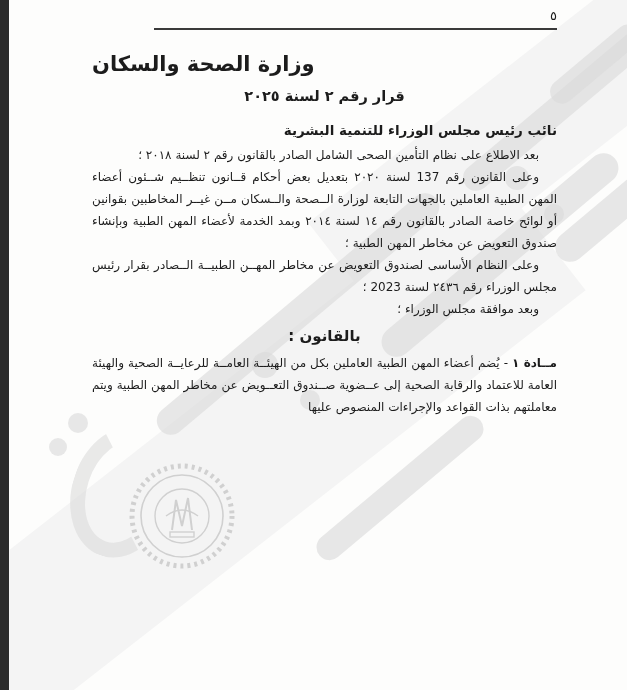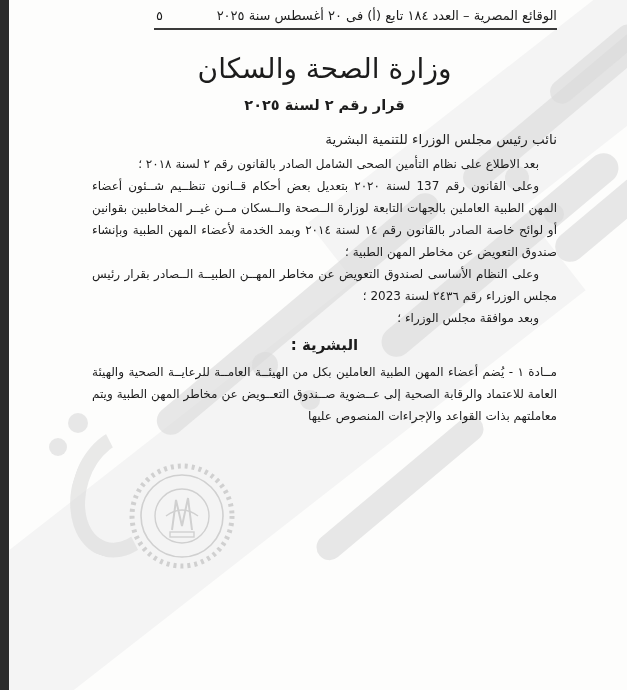--- a/index.html
+++ b/index.html
@@ -31,41 +31,41 @@
   }
   .masthead-row {
     display:flex; justify-content:space-between; align-items:flex-end;
     margin-left:62px; padding-bottom:5px;
     border-bottom:2px solid #3a3a3a;
     font-size:13px;
   }
   .masthead-text { letter-spacing:0; }
   .page-number { padding-left:2px; }
   .ministry-title {
-    text-align:center; font-weight:normal; font-size:28px;
+    text-align:left; font-weight:bold; font-size:21px;
     margin:22px 0 10px 0;
   }
   .decree-title {
     text-align:center; font-weight:bold; font-size:14.5px;
     margin:12px 0 12px 0;
   }
   .issuer-line {
-    text-align:right; font-weight:normal; font-size:13.5px; line-height:28px;
+    text-align:right; font-weight:bold; font-size:13.5px; line-height:28px;
     margin:0;
   }
   .body-text p {
     margin:0; font-size:12px; line-height:22px;
     text-align:justify; text-indent:18px;
   }
   .decision-word {
     text-align:center; font-weight:bold; font-size:15px;
     line-height:28px; margin:2px 0;
   }
   .article { text-indent:0 !important; }
-  .article .article-label { font-weight:normal; }
+  .article .article-label { font-weight:bold; }
 </style>
 </head>
 <body>
 
 <div class="page">
 
   <div class="wm wm-band" style="width:760px;height:150px;left:-140px;top:390px;transform:rotate(-38deg);"></div>
   <div class="wm wm-band" style="width:520px;height:120px;left:290px;top:50px;transform:rotate(-38deg);"></div>
 
   <div class="wm wm-stroke" style="width:240px;height:26px;left:438px;top:96px;transform:rotate(-40deg);"></div>
@@ -91,37 +91,36 @@
     <path d="M46 70 L50 40 L56 66 L62 38 L66 70" fill="none" stroke="#b3b3b3" stroke-width="2"></path>
     <path d="M40 56 Q56 44 72 56" fill="none" stroke="#b3b3b3" stroke-width="1.5"></path>
     <rect x="44" y="72" width="24" height="5" fill="none" stroke="#b3b3b3" stroke-width="1.4"></rect>
   </svg>
 
   <div class="binding-edge"></div>
 
   <div class="content">
 
     <div class="masthead-row">
-      <span class="masthead-text">الوقائع المصرية – العدد ١٨٤ تابع (أ) فى ٢٠ أغسطس سنة ٢٠٢٥</span>
       <span class="page-number">٥</span>
     </div>
 
     <h1 class="ministry-title">وزارة الصحة والسكان</h1>
 
     <h2 class="decree-title">قرار رقم ٢ لسنة ٢٠٢٥</h2>
 
     <p class="issuer-line">نائب رئيس مجلس الوزراء للتنمية البشرية</p>
 
     <div class="body-text">
       <p>بعد الاطلاع على نظام التأمين الصحى الشامل الصادر بالقانون رقم ٢ لسنة ٢٠١٨ ؛</p>
       <p>وعلى القانون رقم 137 لسنة ٢٠٢٠ بتعديل بعض أحكام قــانون تنظــيم شــئون أعضاء المهن الطبية العاملين بالجهات التابعة لوزارة الــصحة والــسكان مــن غيــر المخاطبين بقوانين أو لوائح خاصة الصادر بالقانون رقم ١٤ لسنة ٢٠١٤ وبمد الخدمة لأعضاء المهن الطبية وبإنشاء صندوق التعويض عن مخاطر المهن الطبية ؛</p>
       <p>وعلى النظام الأساسى لصندوق التعويض عن مخاطر المهــن الطبيــة الــصادر بقرار رئيس مجلس الوزراء رقم ٢٤٣٦ لسنة 2023 ؛</p>
       <p>وبعد موافقة مجلس الوزراء ؛</p>
     </div>
 
-    <div class="decision-word">البشرية :</div>
+    <div class="decision-word">بالقانون :</div>
 
     <div class="body-text">
       <p class="article"><span class="article-label">مــادة ١</span><span> - يُضم أعضاء المهن الطبية العاملين بكل من الهيئــة العامــة للرعايــة الصحية والهيئة العامة للاعتماد والرقابة الصحية إلى عــضوية صــندوق التعــويض عن مخاطر المهن الطبية ويتم معاملتهم بذات القواعد والإجراءات المنصوص عليها</span></p>
     </div>
 
   </div>
 </div>
 
 </body></html>

